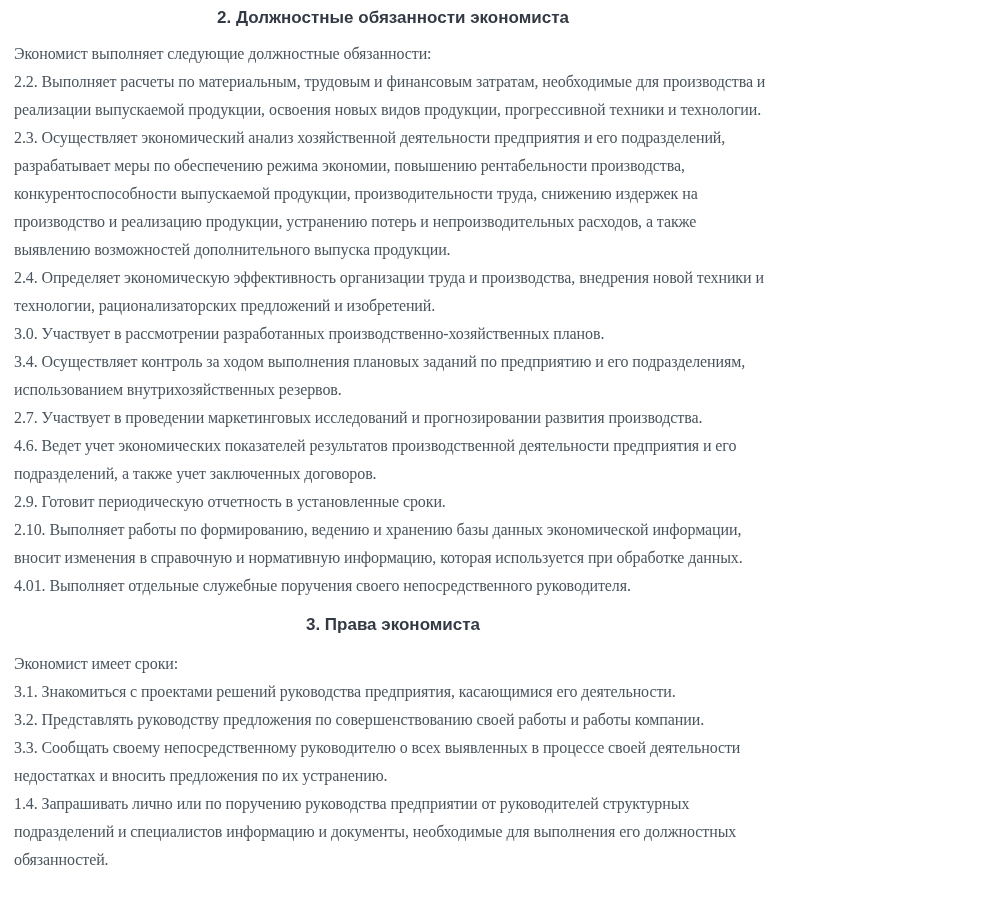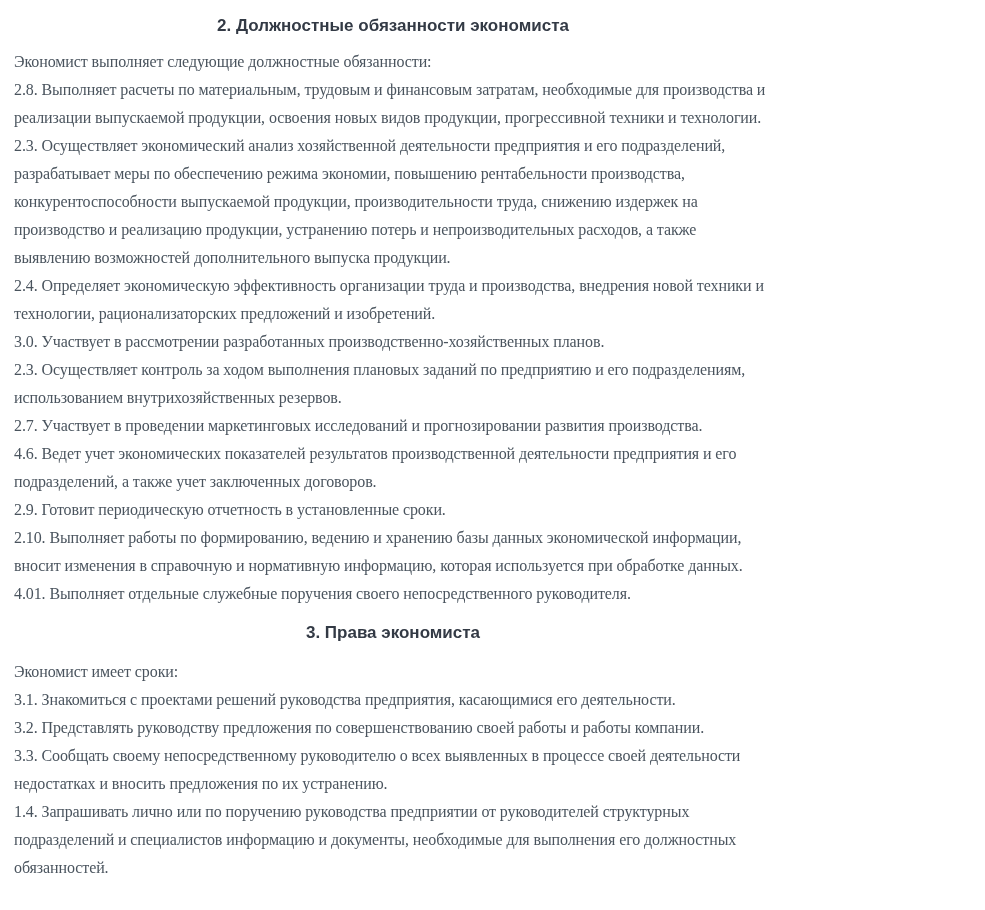--- a/index.html
+++ b/index.html
@@ -3,21 +3,21 @@
 <meta charset="utf-8">
 <style>
   html, body {
     margin: 0;
     padding: 0;
     background: #ffffff;
   }
   .doc {
     width: 788px;
     box-sizing: border-box;
-    padding: 12px 16px 12px 14px;
+    padding: 4px 16px 12px 14px;
     font-family: "Liberation Sans", "DejaVu Sans", sans-serif;
     font-size: 16px;
     line-height: 28px;
     color: #4a545e;
     letter-spacing: -0.1px;
   }
   .doc h3 {
     margin: 2px 0 10px 0;
     text-align: center;
     font-size: 17px;
@@ -36,25 +36,25 @@
 </style>
 </head>
 <body>
 
 <div class="doc">
 
   <h3>2. Должностные обязанности экономиста</h3>
 
   <p>Экономист выполняет следующие должностные обязанности:</p>
 
-  <p>2.8. Выполняет расчеты по материальным, трудовым и финансовым затратам, необходимые для производства и реализации выпускаемой продукции, освоения новых видов продукции, прогрессивной техники и технологии.</p>
+  <p>2.2. Выполняет расчеты по материальным, трудовым и финансовым затратам, необходимые для производства и реализации выпускаемой продукции, освоения новых видов продукции, прогрессивной техники и технологии.</p>
   <p>2.3. Осуществляет экономический анализ хозяйственной деятельности предприятия и его подразделений, разрабатывает меры по обеспечению режима экономии, повышению рентабельности производства, конкурентоспособности выпускаемой продукции, производительности труда, снижению издержек на производство и реализацию продукции, устранению потерь и непроизводительных расходов, а также выявлению возможностей дополнительного выпуска продукции.</p>
   <p>2.4. Определяет экономическую эффективность организации труда и производства, внедрения новой техники и технологии, рационализаторских предложений и изобретений.</p>
   <p>3.0. Участвует в рассмотрении разработанных производственно-хозяйственных планов.</p>
-  <p>2.3. Осуществляет контроль за ходом выполнения плановых заданий по предприятию и его подразделениям, использованием внутрихозяйственных резервов.</p>
+  <p>3.4. Осуществляет контроль за ходом выполнения плановых заданий по предприятию и его подразделениям, использованием внутрихозяйственных резервов.</p>
   <p>2.7. Участвует в проведении маркетинговых исследований и прогнозировании развития производства.</p>
   <p>4.6. Ведет учет экономических показателей результатов производственной деятельности предприятия и его подразделений, а также учет заключенных договоров.</p>
   <p>2.9. Готовит периодическую отчетность в установленные сроки.</p>
   <p>2.10. Выполняет работы по формированию, ведению и хранению базы данных экономической информации, вносит изменения в справочную и нормативную информацию, которая используется при обработке данных.</p>
   <p>4.01. Выполняет отдельные служебные поручения своего непосредственного руководителя.</p>
 
   <h3 class="mid-heading">3. Права экономиста</h3>
 
   <p>Экономист имеет сроки:</p>
 

